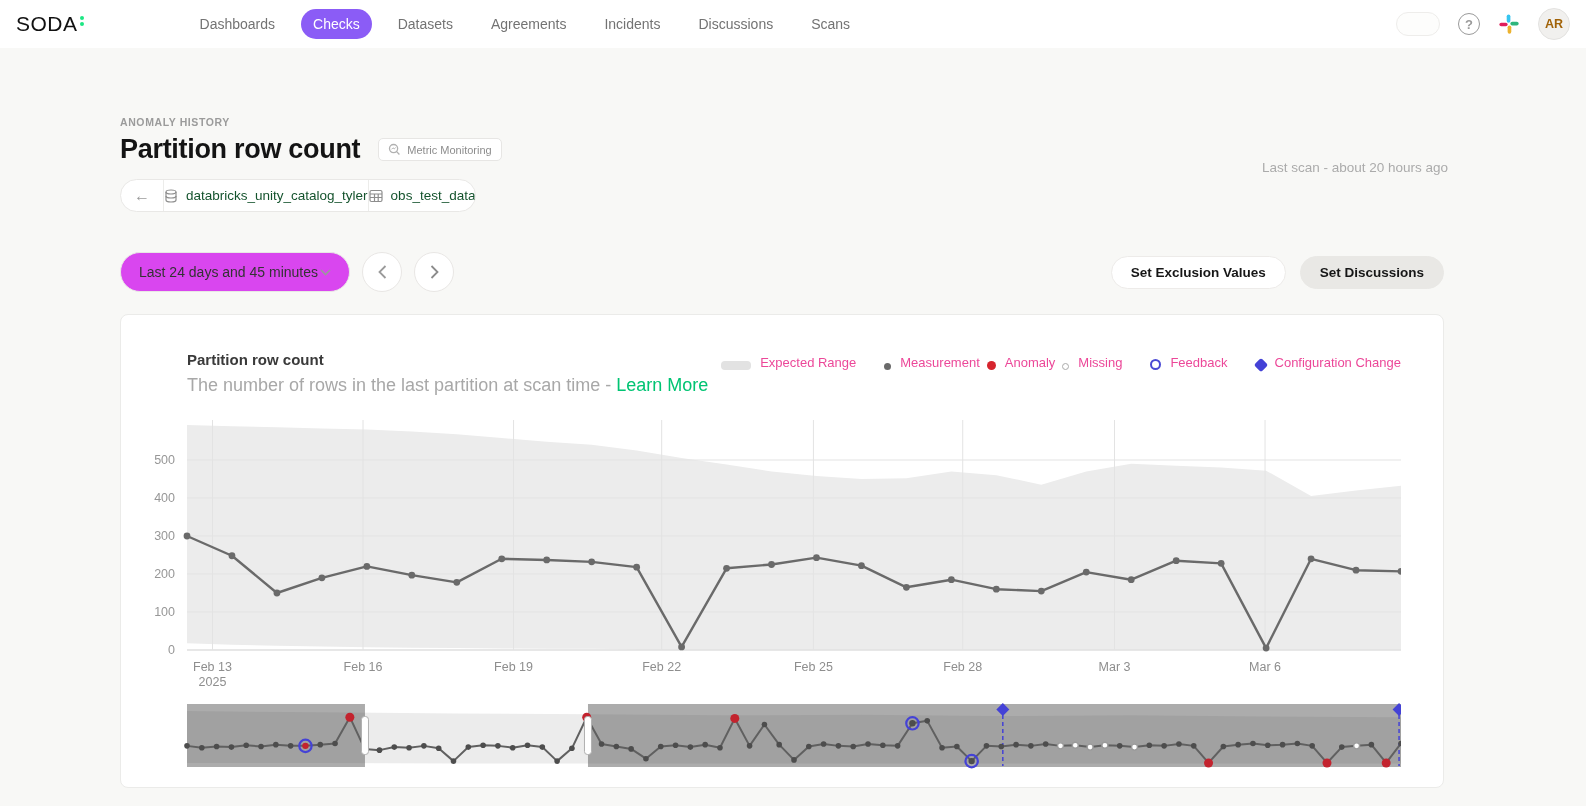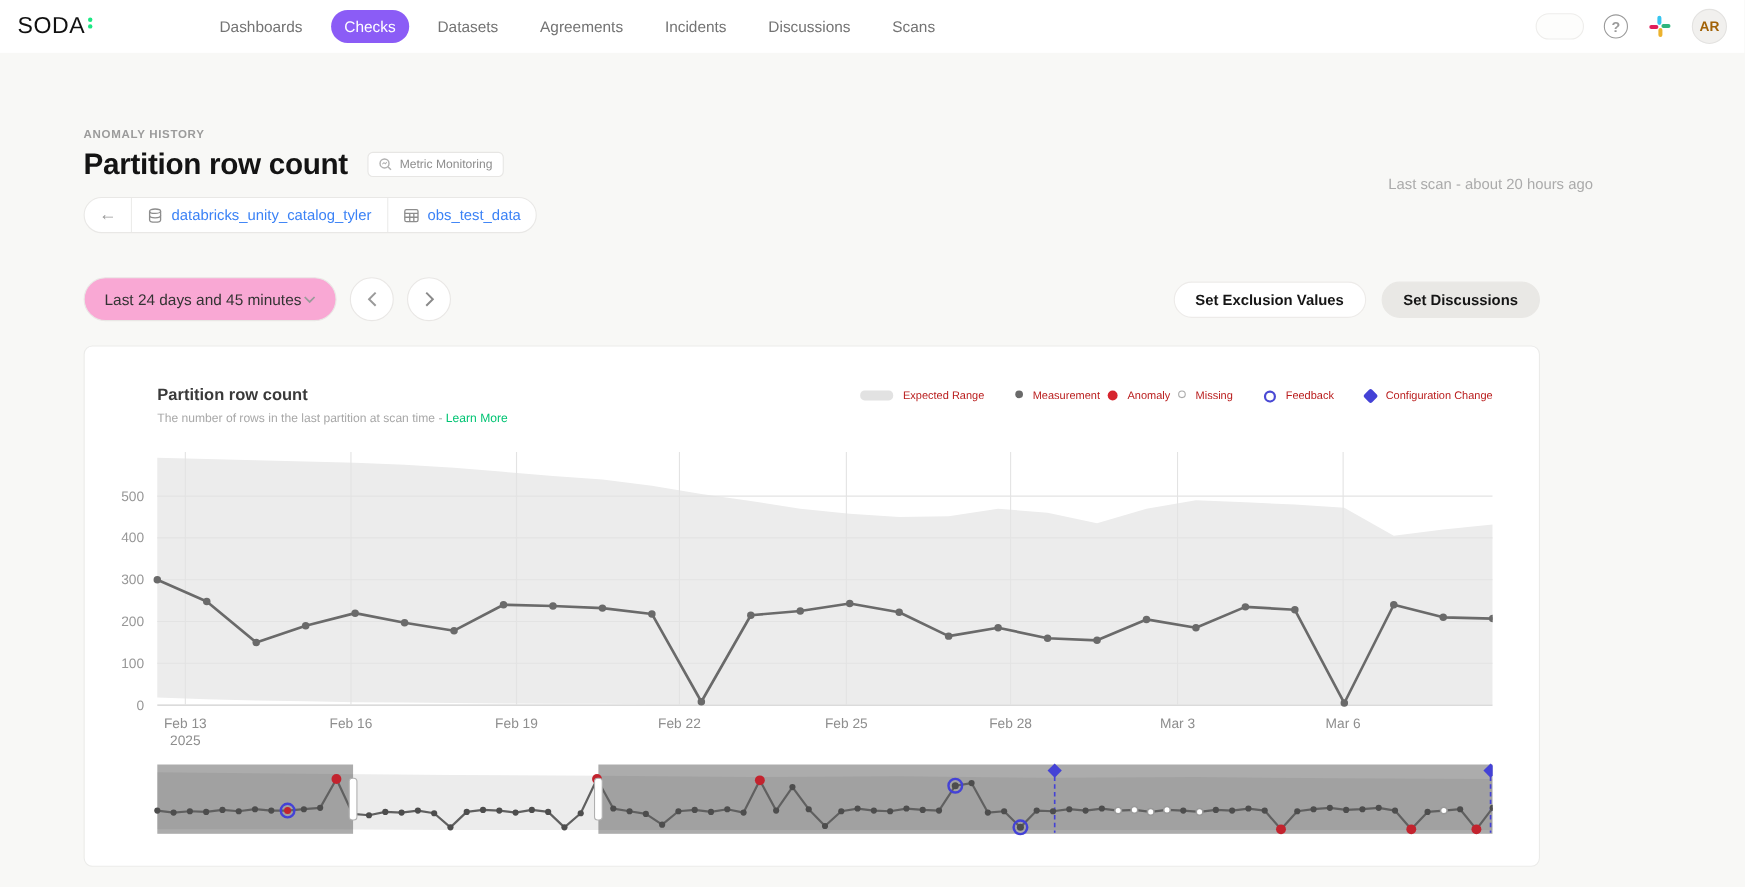--- a/index.html
+++ b/index.html
@@ -12,48 +12,48 @@
   .logo-dots i { width:4px; height:4px; border-radius:50%; background:#1ce783; display:block; }
   .nav { display:flex; align-items:center; gap:14px; margin-left:104px; }
   .nav-item { font-size:14px; color:#737373; padding:7px 12px; border-radius:16px; cursor:pointer; white-space:nowrap; }
   .nav-item.active { background:#8b5cf6; color:#fff; }
   .topbar-right { margin-left:auto; display:flex; align-items:center; gap:18px; }
   .pill-toggle { width:44px; height:24px; border:1px solid #eeedeb; border-radius:12px; background:#fdfdfc; cursor:pointer; }
   .help-icon { width:22px; height:22px; border-radius:50%; border:1.6px solid #9a9a9a; color:#9a9a9a; font-size:13px; font-weight:700; display:flex; align-items:center; justify-content:center; cursor:pointer; }
   .avatar { width:32px; height:32px; border-radius:50%; background:#f1f0ee; border:1px solid #e3e2e0; color:#a16207; font-size:12.5px; font-weight:700; display:flex; align-items:center; justify-content:center; cursor:pointer; }
 
   
-  .page { margin-left:76px; width:1324px; }
+  .page { margin-left:120px; width:1324px; }
   .eyebrow { margin-top:68px; font-size:10.5px; font-weight:700; letter-spacing:0.6px; color:#9b9b9b; }
   .title-row { display:flex; align-items:center; gap:18px; margin-top:6px; }
   .page-title { font-size:27px; font-weight:800; color:#141414; letter-spacing:-0.3px; }
   .metric-badge { display:flex; align-items:center; gap:6px; border:1px solid #e7e6e4; border-radius:5px; padding:4px 9px; color:#8d8d8d; font-size:11px; background:#fff; }
   .last-scan { position:absolute; top:160px; left:1262px; font-size:13.5px; color:#ababab; }
 
   .breadcrumb { margin-top:14px; display:inline-flex; align-items:stretch; background:#fff; border:1px solid #e9e8e6; border-radius:17px; height:33px; overflow:hidden; }
-  .bc-seg { display:flex; align-items:center; gap:8px; padding:0 14px; font-size:13.5px; color:#3b82f6; cursor:pointer; }
+  .bc-seg { display:flex; align-items:center; gap:8px; padding:0 0; font-size:13.5px; color:#14532d; cursor:pointer; }
   .bc-seg + .bc-seg { border-left:1px solid #ececea; }
   .bc-back { color:#9a9a9a; font-size:16px; padding:0 13px; }
 
   .toolbar { margin-top:40px; display:flex; align-items:center; }
-  .range-pill { display:flex; align-items:center; gap:2px; height:40px; padding:0 18px; border:1px solid #e9e7e5; border-radius:20px; background:#f9a8d4; font-size:14px; color:#333; cursor:pointer; }
+  .range-pill { display:flex; align-items:center; gap:2px; height:40px; padding:0 18px; border:1px solid #e9e7e5; border-radius:20px; background:#d946ef; font-size:14px; color:#333; cursor:pointer; }
   .circle-btn { width:40px; height:40px; border-radius:50%; border:1px solid #e9e7e5; background:#fff; display:flex; align-items:center; justify-content:center; margin-left:12px; cursor:pointer; }
   .toolbar-right { margin-left:auto; display:flex; gap:14px; }
   .action-btn { height:33px; padding:0 19px; border-radius:17px; background:#fff; border:1px solid #edebe9; font-size:13.5px; font-weight:700; color:#161616; display:flex; align-items:center; cursor:pointer; font-family:"Liberation Sans",sans-serif; }
   .action-btn.filled { background:#e9e8e5; border-color:#e9e8e5; }
 
   
   .card { margin-top:22px; background:#fff; border:1px solid #ebebe9; border-radius:8px; padding:36px 0 30px 0; height:474px; }
   .card-head { display:flex; justify-content:space-between; align-items:flex-start; width:1280px; padding-left:66px; }
   .chart-title { font-size:15px; font-weight:700; color:#3a3a3a; }
-  .chart-sub { margin-top:7px; font-size:11px; color:#a8a8a8; }
+  .chart-sub { margin-top:7px; font-size:18px; color:#a8a8a8; }
   .learn-more { color:#00c473; cursor:pointer; }
 
   .legend { display:flex; gap:28px; align-items:flex-start; padding-top:4px; }
-  .lg-item { display:flex; align-items:flex-start; gap:9px; font-size:10px; color:#b91c1c; cursor:pointer; white-space:nowrap; }
+  .lg-item { display:flex; align-items:flex-end; gap:9px; font-size:13px; color:#ec4899; cursor:pointer; white-space:nowrap; }
   .lg-col { display:flex; flex-direction:row; gap:7px; }
   .sw-range { width:30px; height:9px; border-radius:4px; background:#e2e2e2; }
   .sw-dot { width:7px; height:7px; border-radius:50%; background:#6a6a6a; }
   .sw-dot.red { width:9px; height:9px; background:#d6252e; }
   .sw-ring { width:7px; height:7px; border-radius:50%; border:1.4px solid #aaa; background:#fff; }
   .sw-fb { width:11px; height:11px; border-radius:50%; border:2.4px solid #4a49d4; background:#fff; }
   .sw-diamond { width:10px; height:10px; background:#4442d6; transform:rotate(45deg); border-radius:2px; }
 
   svg { display:block; }
   .main-chart { margin-top:22px; }

